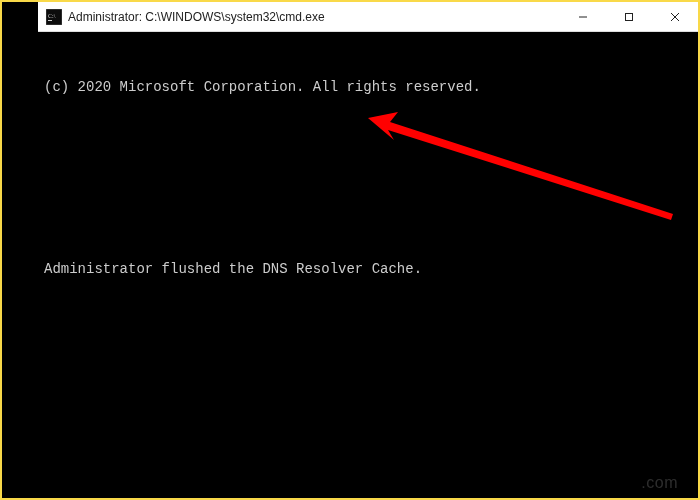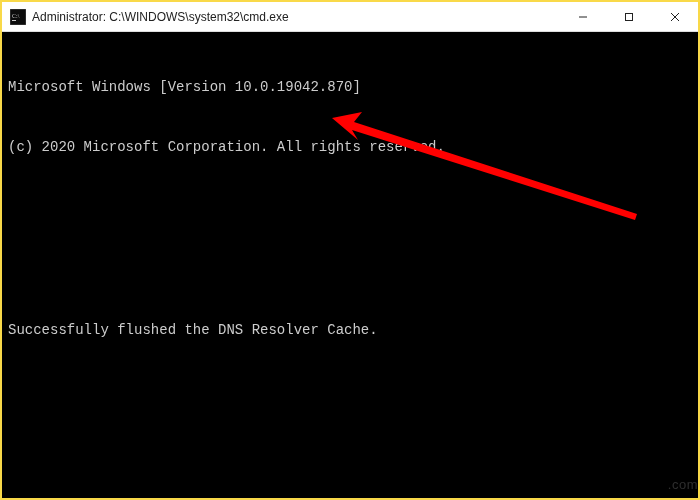--- a/index.html
+++ b/index.html
@@ -12,20 +12,21 @@
       position: relative;
     }
     .window {
       width: 700px;
       height: 500px;
       border: 2px solid #f9d949;
       background: #000;
       display: flex;
       flex-direction: column;
       position: relative;
+      padding-left: 36px;
     }
     .titlebar {
       background: #fff;
       height: 30px;
       display: flex;
       align-items: center;
       border-bottom: 1px solid #ddd;
       user-select: none;
     }
     .titlebar-icon {
@@ -76,23 +77,23 @@
       top: 80px;
       left: 330px;
       width: 310px;
       height: 110px;
       pointer-events: none;
       z-index: 5;
     }
     .watermark {
       position: absolute;
       bottom: 6px;
-      right: 0;
+      right: 20px;
       font-family: Arial, sans-serif;
-      font-size: 13px;
+      font-size: 16px;
       color: rgba(180,180,180,0.25);
       letter-spacing: 0.5px;
     }
   </style>
 </head>
 <body>
 
 <div class="window">
 
   <div class="titlebar">
@@ -118,26 +119,25 @@
       <div class="titlebar-btn close">
         <svg width="10" height="10" viewBox="0 0 10 10">
             <line x1="1" y1="1" x2="9" y2="9" stroke="#222" stroke-width="1"></line>
             <line x1="9" y1="1" x2="1" y2="9" stroke="#222" stroke-width="1"></line>
           </svg>
       </div>
     </div>
   </div>
 
   <div class="terminal">
-    <span class="term-line">Microsoft Windows [Version 10.0.19042.870]</span>
     <span class="term-line">(c) 2020 Microsoft Corporation. All rights reserved.</span>
     <span class="term-line"></span>
     <span class="term-line"></span>
     <span class="term-line"></span>
-    <span class="term-line">Successfully flushed the DNS Resolver Cache.</span>
+    <span class="term-line">Administrator flushed the DNS Resolver Cache.</span>
     <span class="term-line"></span>
     
 
     <svg class="arrow-overlay" viewBox="0 0 310 110">
       <defs>
         <filter id="blurArrow">
             <feGaussianBlur stdDeviation="0.3"></feGaussianBlur>
           </filter>
       </defs>
       <polygon points="0,6 30,0 22,10 305,102 303,108 20,18 26,28" fill="#ff0000" filter="url(#blurArrow)"></polygon>

